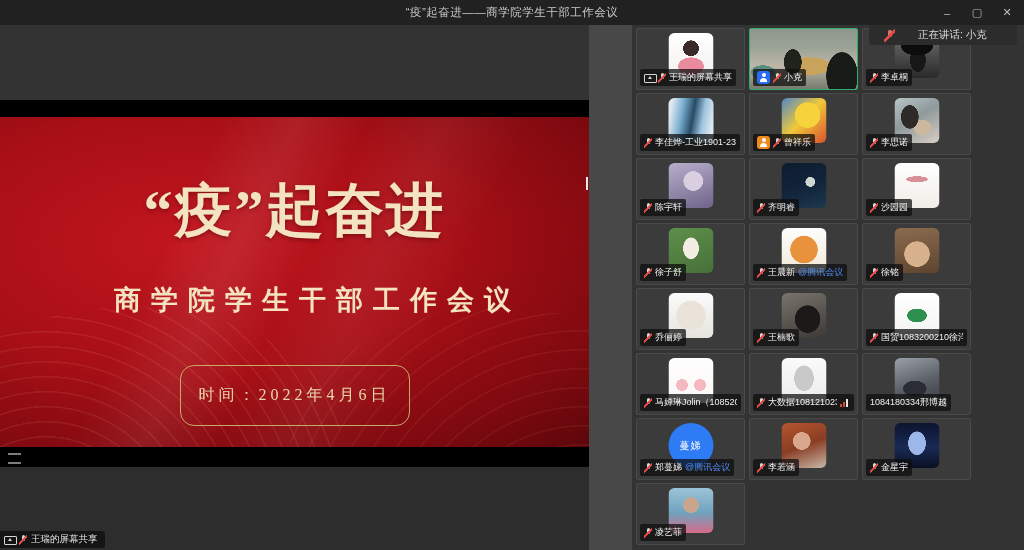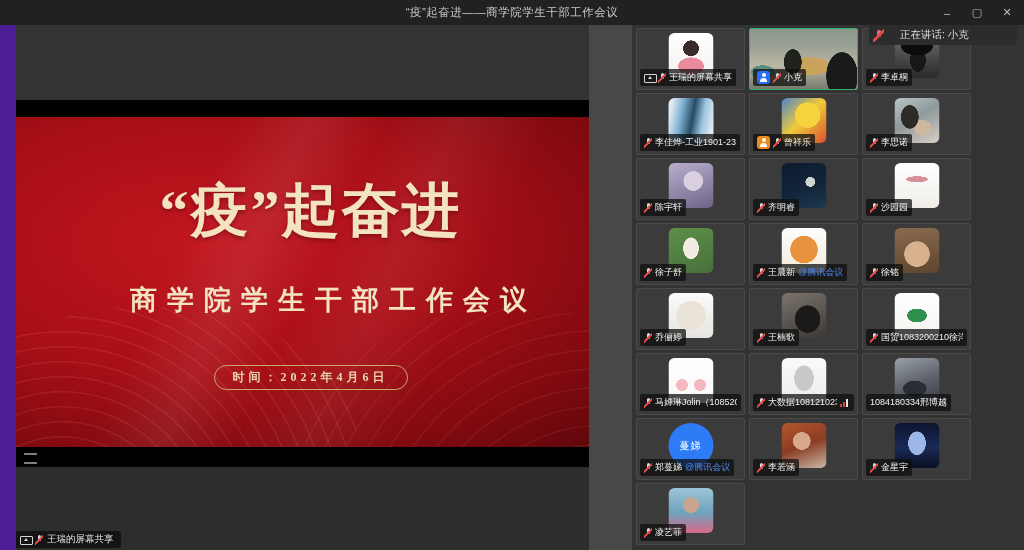--- a/index.html
+++ b/index.html
@@ -9,43 +9,43 @@
 
   
   .titlebar { position:absolute; left:0; top:0; width:1024px; height:25px;
     background:#212121; display:flex; align-items:center; justify-content:center; }
   .titlebar-text { font-size:11.5px; color:#c9c9c9; letter-spacing:.5px; }
   .win-controls { position:absolute; right:2px; top:0; height:25px; display:flex; }
   .win-btn { width:30px; height:25px; display:flex; align-items:center; justify-content:center;
     color:#bdbdbd; font-size:11px; cursor:default; }
 
   
-  .share-pane { position:absolute; left:0; top:25px; width:589px; height:525px; background:#333333;margin-left:16px; }
+  .share-pane { position:absolute; left:0; top:25px; width:589px; height:525px; background:#333333; }
   .share-black { position:absolute; left:0; top:75px; width:589px; height:367px; background:#000; }
   .share-bottom { position:absolute; left:0; top:442px; width:589px; height:83px; background:#2d2d2d; }
   .ppt-dash { position:absolute; width:13px; height:2px; background:#7d7d7d; }
 
   .slide { position:absolute; left:0; top:92px; width:589px; height:330px; overflow:hidden;
     background:
       linear-gradient(115deg, rgba(255,255,255,0) 30%, rgba(255,255,255,.07) 40%, rgba(255,255,255,0) 50%, rgba(255,255,255,.05) 60%, rgba(255,255,255,0) 72%),
       radial-gradient(ellipse at 32% 38%, #c2161f 0%, #a80f16 45%, #800a10 78%, #5c070b 100%); }
   .slide-arcs { position:absolute; left:-80px; bottom:-120px; width:420px; height:260px; border-radius:50%;
     background:repeating-radial-gradient(circle at 30% 90%, rgba(255,190,150,0) 0 13px, rgba(255,190,150,.12) 14px 15px); opacity:.8; }
   .slide-arcs2 { position:absolute; right:-120px; bottom:-160px; width:420px; height:300px; border-radius:50%;
     background:repeating-radial-gradient(circle at 70% 90%, rgba(255,170,130,0) 0 17px, rgba(255,170,130,.08) 18px 19px); }
   .slide-title { position:absolute; left:0; top:55px; width:100%; text-align:center;
     font-family:"Liberation Serif","DejaVu Serif",serif; font-weight:bold;
     font-size:58px; color:#f3e3c0; letter-spacing:2px; text-shadow:0 2px 4px rgba(60,0,0,.4); }
   .slide-subtitle { position:absolute; left:0; top:165px; width:100%; text-align:center;
     font-family:"Liberation Serif","DejaVu Serif",serif; font-weight:bold;
     font-size:27px; color:#f3e3c0; letter-spacing:10px; text-indent:10px;padding-left:36px; }
   .slide-datewrap { position:absolute; left:0; top:248px; width:100%; text-align:center; }
   .slide-date { display:inline-block; border:1px solid #c9a96a; border-radius:14px;
-    padding:3px 18px; font-size:12px; color:#e9d7a8; letter-spacing:4px;
-    font-family:"Liberation Serif","DejaVu Serif",serif;font-weight:bold; }
+    padding:19px 18px; font-size:16px; color:#e9d7a8; letter-spacing:4px;
+    font-family:"Liberation Serif","DejaVu Serif",serif; }
   .slide-cursor { position:absolute; right:1px; top:60px; width:2px; height:13px; background:#e8e8e8; }
 
   .presenter-label { position:absolute; left:0; bottom:2px; height:17px;
     background:rgba(16,16,16,.85); border-radius:0 3px 3px 0; display:flex; align-items:center;
     gap:4px; padding:0 7px 0 4px; }
   .presenter-label span.txt { font-size:9.5px; color:#e3e3e3; white-space:nowrap; }
 
   
   .band { position:absolute; left:589px; top:25px; width:43px; height:525px; background:#484848; }
 
@@ -92,22 +92,22 @@
     border-left:2px solid transparent; border-right:2px solid transparent; border-bottom:3px solid #d5d5d5; }
 
   
   .net { position:relative; flex:0 0 auto; width:10px; height:8px; display:flex; align-items:flex-end; gap:1px; }
   .net i { display:block; width:2px; background:#d04a3a; }
   .net i:nth-child(1){ height:3px; } .net i:nth-child(2){ height:5px; }
   .net i:nth-child(3){ height:8px; background:#e8e8e8; }
 
   
   .speaking-banner { position:absolute; left:869px; top:25px; width:148px; height:20px;
-    background:#2c2c2c; border-radius:3px; display:flex; align-items:center; gap:16px;
-    padding:0 4px; z-index:30; }
+    background:#2c2c2c; border-radius:3px; display:flex; align-items:center; gap:23px;
+    padding:0 15px; z-index:30; }
   .speaking-banner .txt { font-size:10.5px; color:#dcdcdc; white-space:nowrap; }
 </style>
 </head>
 <body>
 
 <div class="window">
 
   <div class="titlebar">
     <span class="titlebar-text">“疫”起奋进——商学院学生干部工作会议</span>
     <div class="win-controls">

